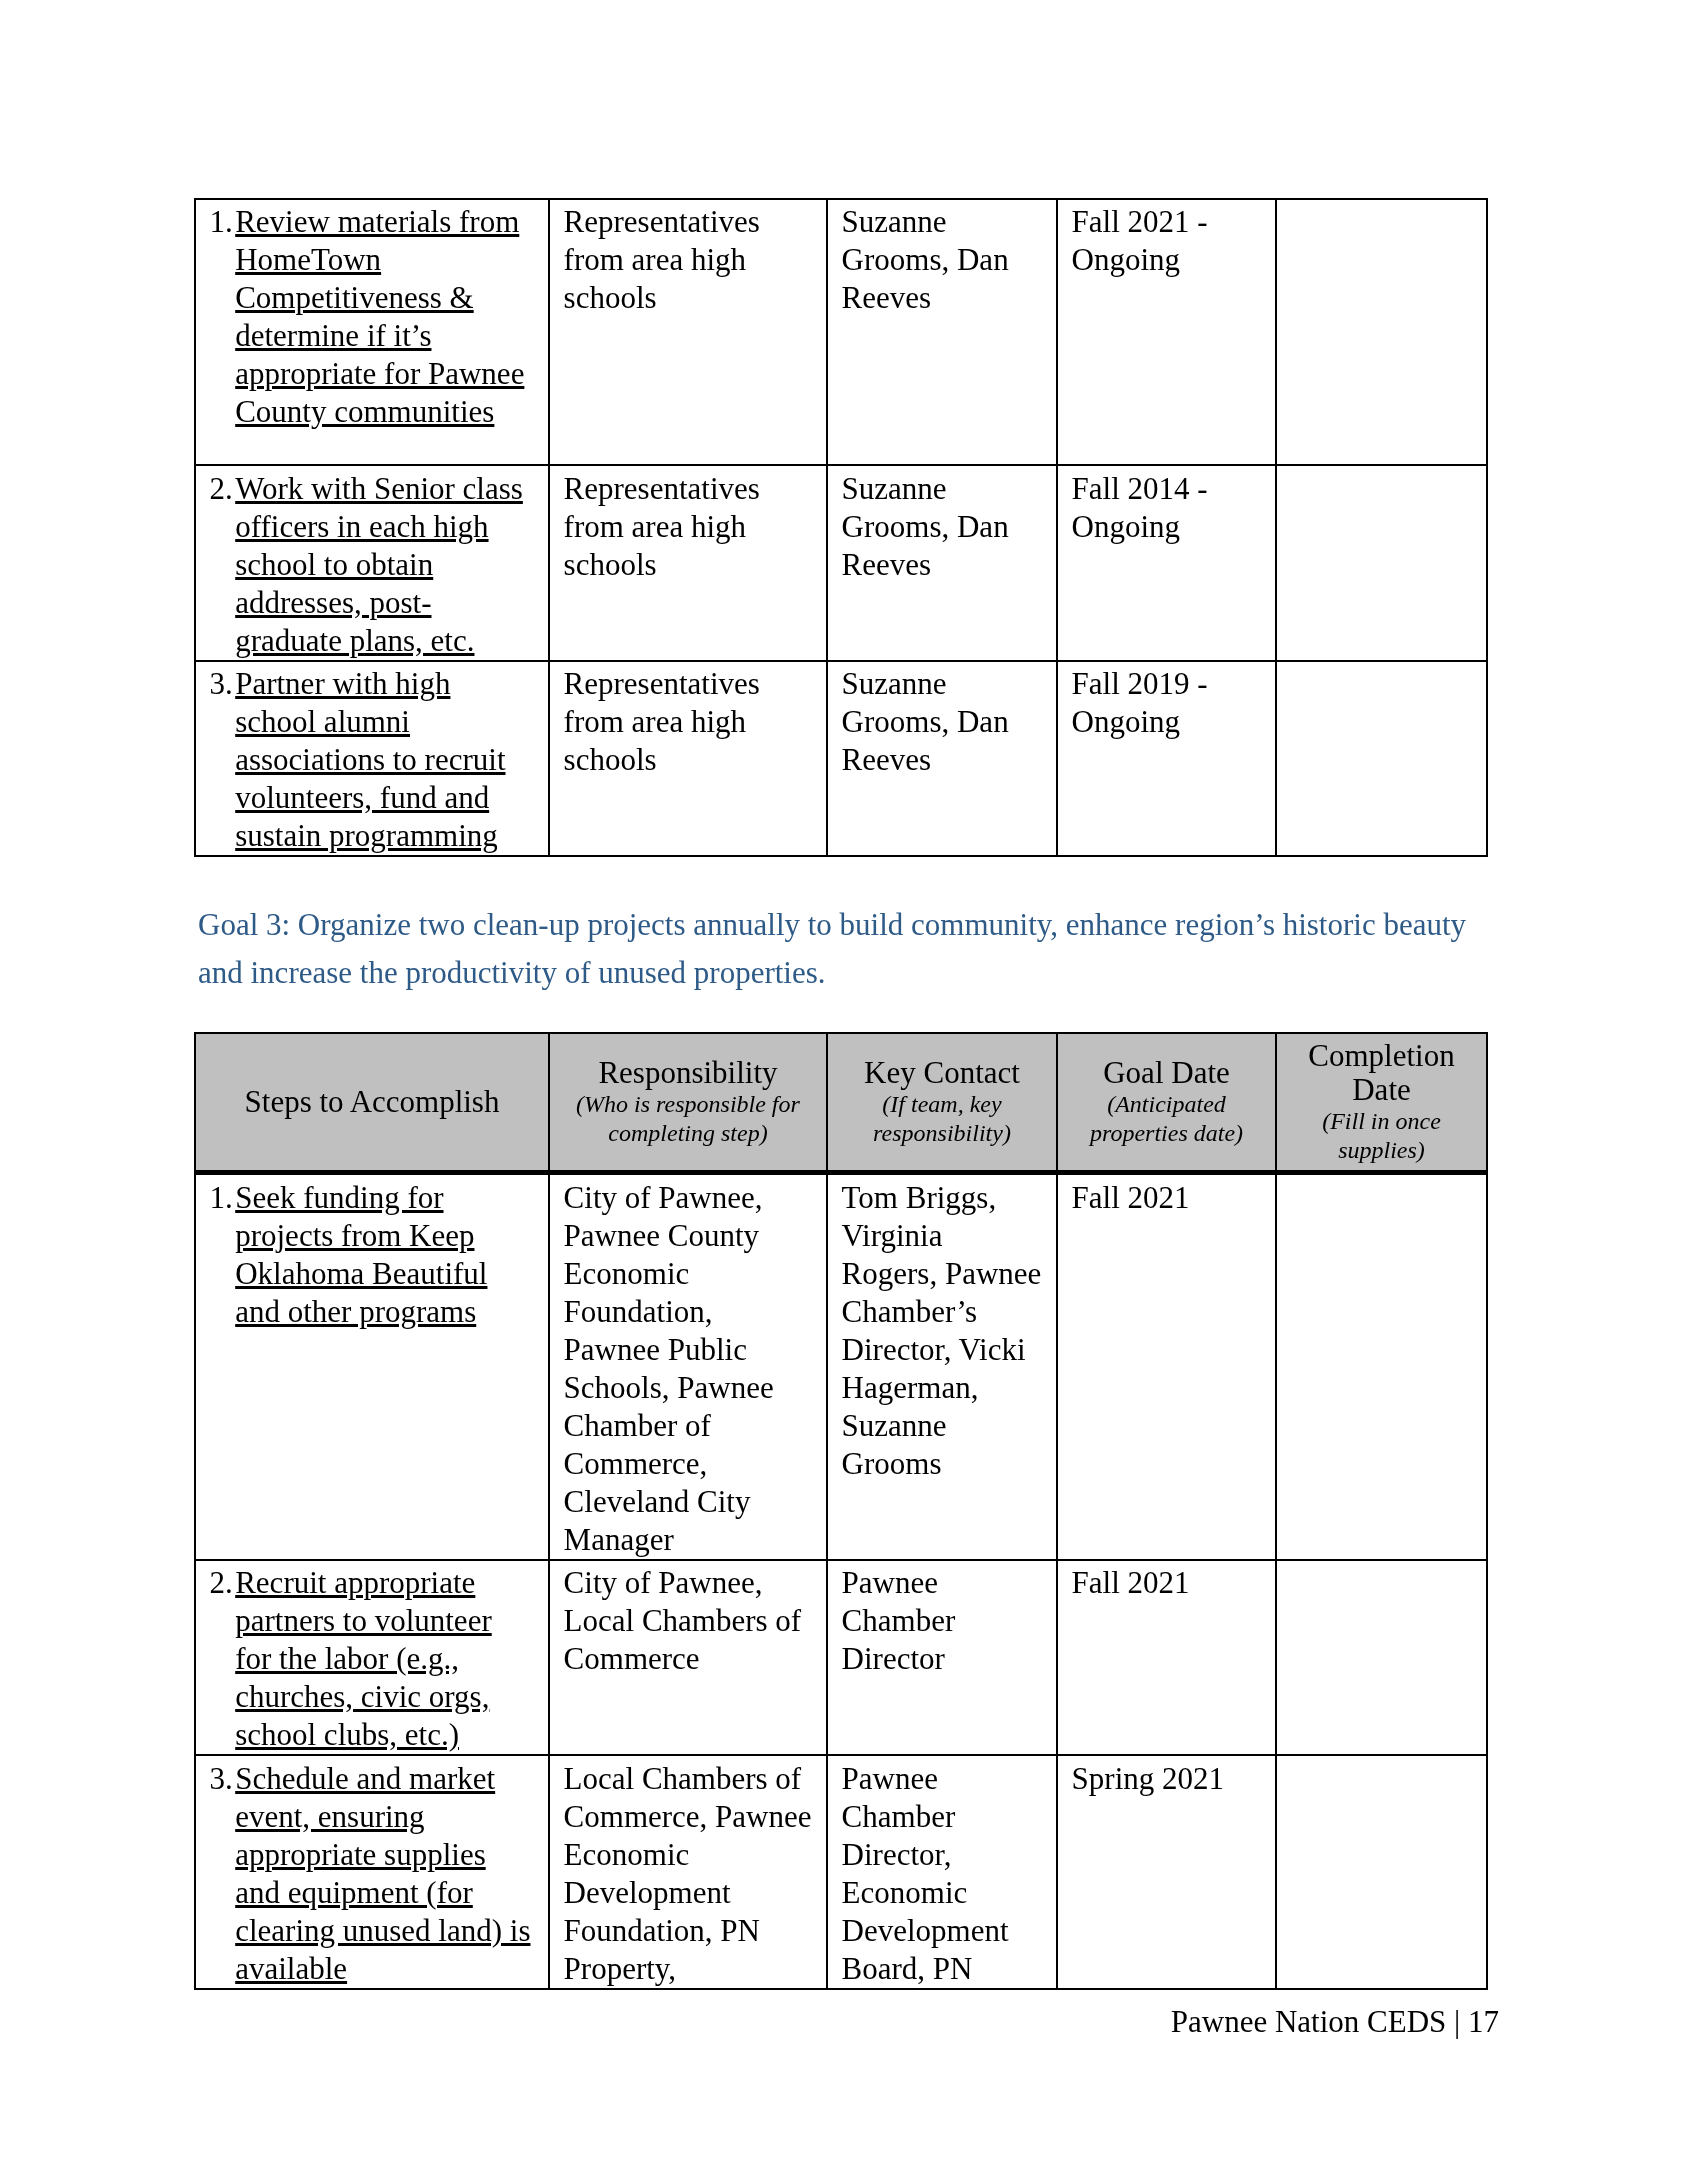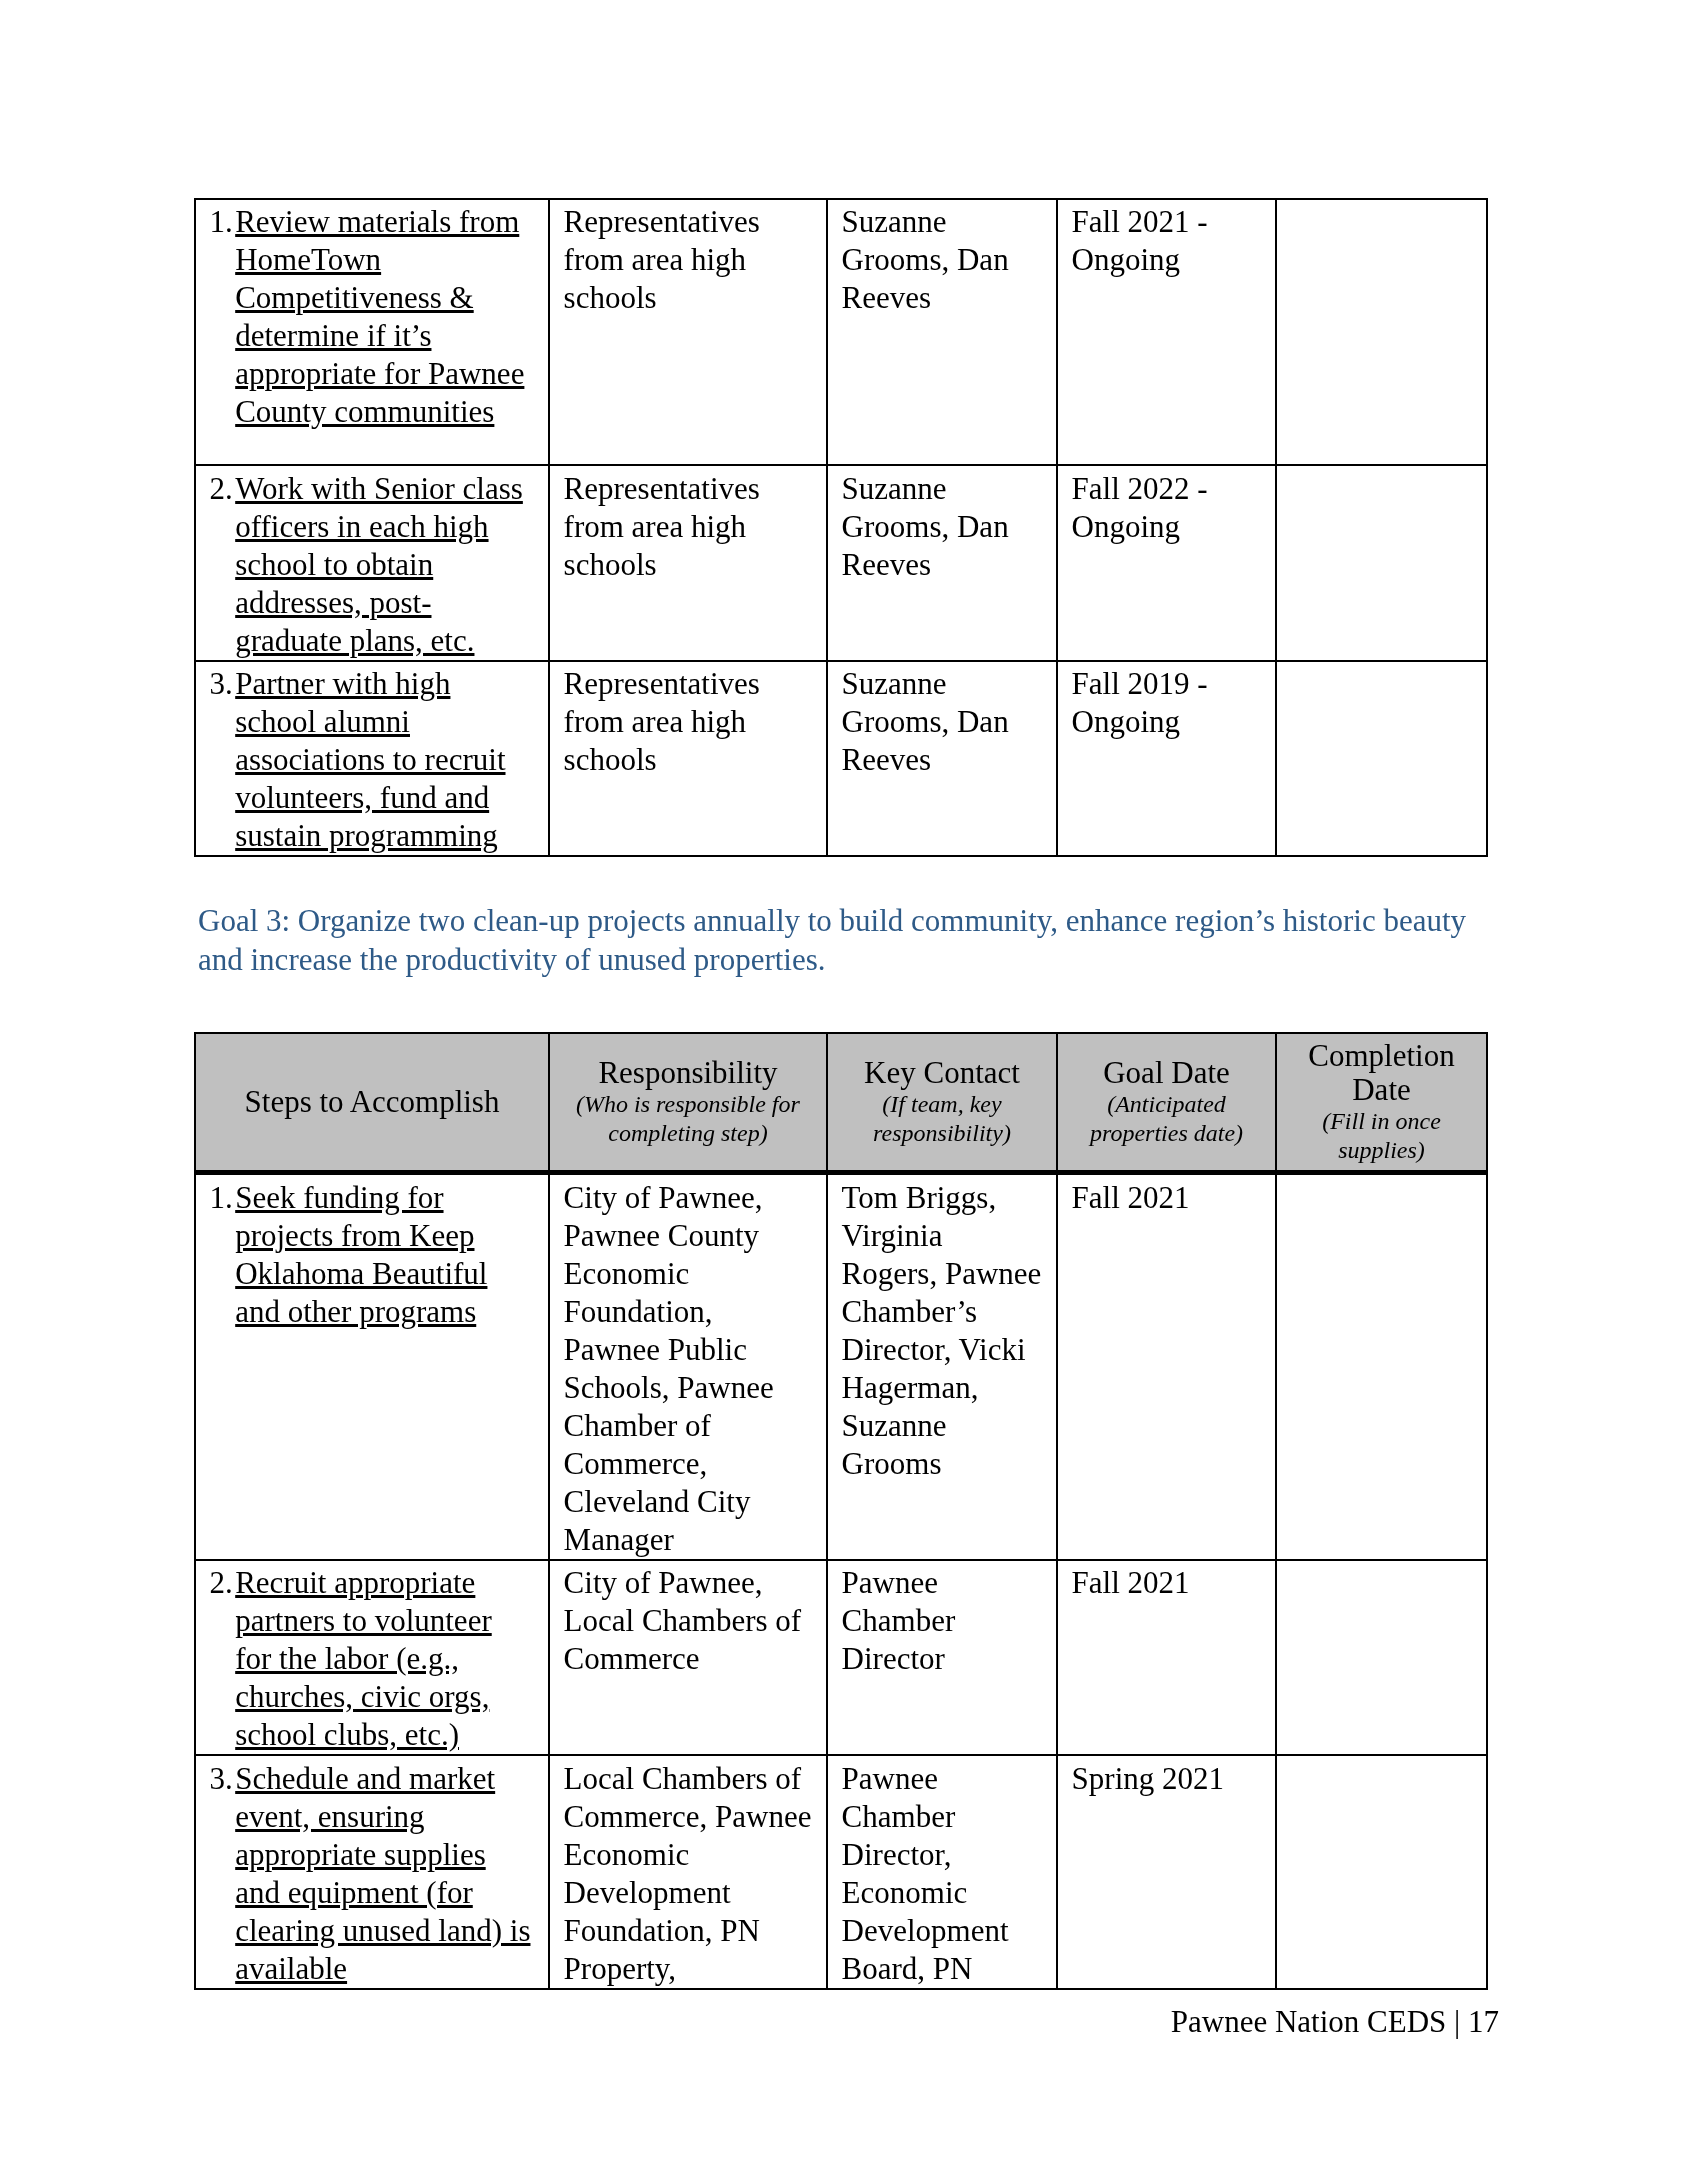--- a/index.html
+++ b/index.html
@@ -23,21 +23,21 @@
   table.plan col.c5 { width: 211px; }
   .step { display: flex; }
   .step .num { flex: 0 0 auto; width: 25.6px; }
   .step .txt { flex: 1 1 auto; text-decoration: underline; }
   #table-top { top: 198px; }
   #table-top tr.r1 td { height: 261px; }
   #table-top tr.r2 td { height: 188px; }
   #table-top tr.r3 td { height: 188px; }
   .goal {
     position: absolute; left: 198px; top: 901px; width: 1312px;
-    color: #2e5a87; font-size: 31px; line-height: 39px;
+    color: #2e5a87; font-size: 31px; line-height: 48px;
   }
   #table-bottom { top: 1032px; }
   #table-bottom thead th {
     background: #c0c0c0; text-align: center; vertical-align: middle;
     padding: 1.7px 5.1px; height: 133px; border-bottom: 5.1px solid #000;
     line-height: 34px;
   }
   #table-bottom thead th .hmain { display: block; font-size: 31px; }
   #table-bottom thead th .hsub { display: block; font-style: italic; font-size: 24px; line-height: 29px; }
   #table-bottom thead th.steps-head { font-size: 31px; text-align: center; }
@@ -75,21 +75,21 @@
     </tr>
     <tr class="r2">
       <td>
           <div class="step">
             <span class="num">2.</span>
             <span class="txt">Work with Senior class officers in each high school to obtain addresses, post-graduate plans, etc.</span>
           </div>
         </td>
       <td>Representatives from area high schools</td>
       <td>Suzanne Grooms, Dan Reeves</td>
-      <td>Fall 2022 - Ongoing</td>
+      <td>Fall 2014 - Ongoing</td>
       <td></td>
     </tr>
     <tr class="r3">
       <td>
           <div class="step">
             <span class="num">3.</span>
             <span class="txt">Partner with high school alumni associations to recruit volunteers, fund and sustain programming</span>
           </div>
         </td>
       <td>Representatives from area high schools</td>

